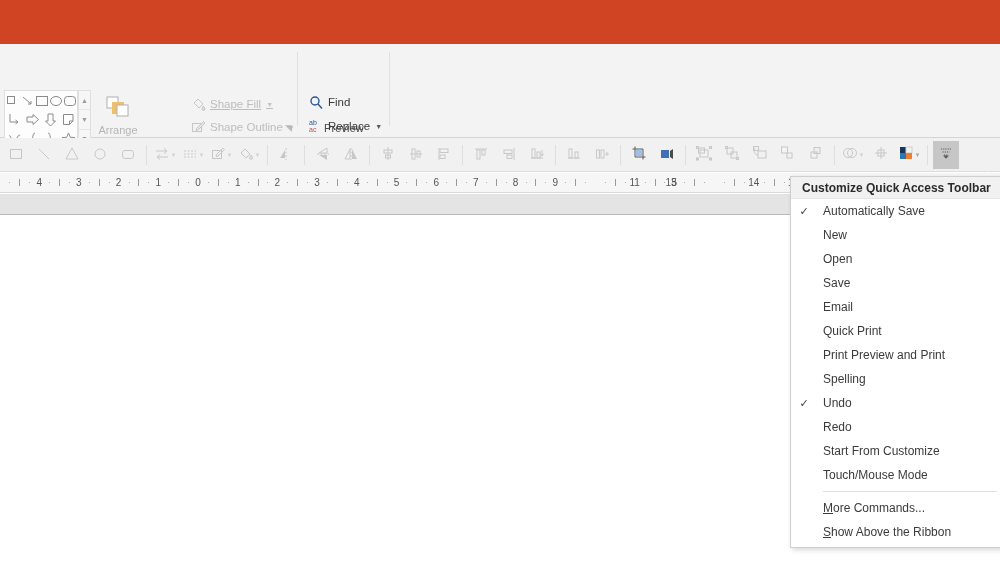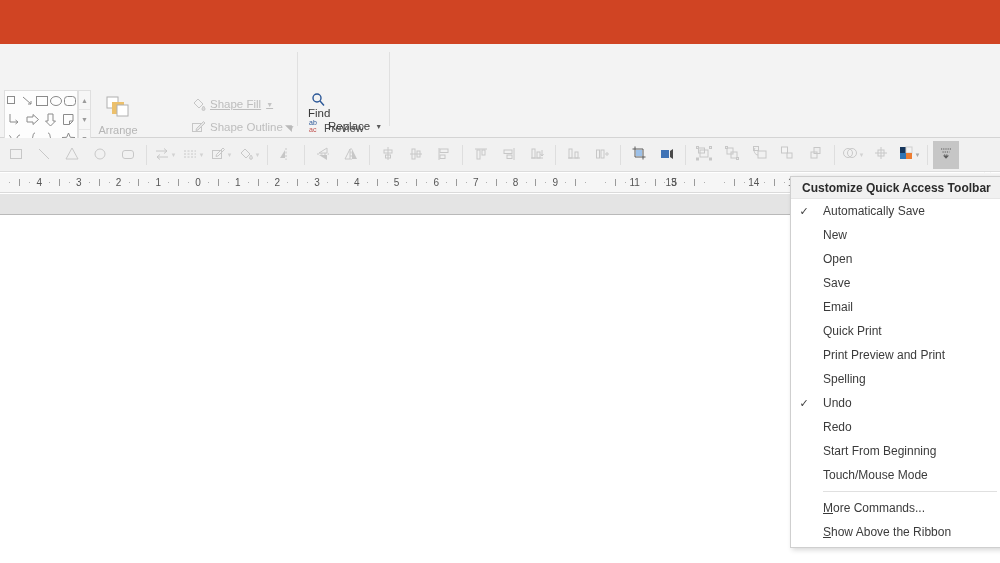--- a/index.html
+++ b/index.html
@@ -296,21 +296,21 @@
         </div>
         <div class="lbl">Shape Effects</div>
         <div class="caret">▼</div>
       </div>
 
       <div class="dlg-launcher">◥</div>
       <div class="rgroup-sep" style="right:0;"></div>
     </div>
 
     <div class="rgroup" style="left:298px;width:92px;">
-      <div class="smallbtn editbtn" style="left:8px;top:48px;flex-direction:column;">
+      <div class="smallbtn editbtn" style="left:8px;top:48px;">
         <div class="ic">
           <svg width="15" height="15" viewBox="0 0 15 15">
               <circle cx="6" cy="6" r="4" fill="none" stroke="#2b5797" stroke-width="1.4"></circle>
               <line x1="9" y1="9" x2="13" y2="13.5" stroke="#2b5797" stroke-width="1.4"></line>
             </svg>
         </div>
         <div class="lbl">Find</div>
       </div>
 
       <div class="smallbtn editbtn" style="left:8px;top:72px;">
@@ -711,21 +711,21 @@
         <div class="menu-item">
           <span class="menu-check">✓</span>
           <span class="menu-label">Undo</span>
         </div>
         <div class="menu-item">
           <span class="menu-check"></span>
           <span class="menu-label">Redo</span>
         </div>
         <div class="menu-item">
           <span class="menu-check"></span>
-          <span class="menu-label">Start From Beginning</span>
+          <span class="menu-label">Start From Customize</span>
         </div>
         <div class="menu-item">
           <span class="menu-check"></span>
           <span class="menu-label">Touch/Mouse Mode</span>
         </div>
       </div>
     <div class="menu-sep"></div>
     <div id="menu-footer">
         <div class="menu-item">
           <span class="menu-check"></span>

